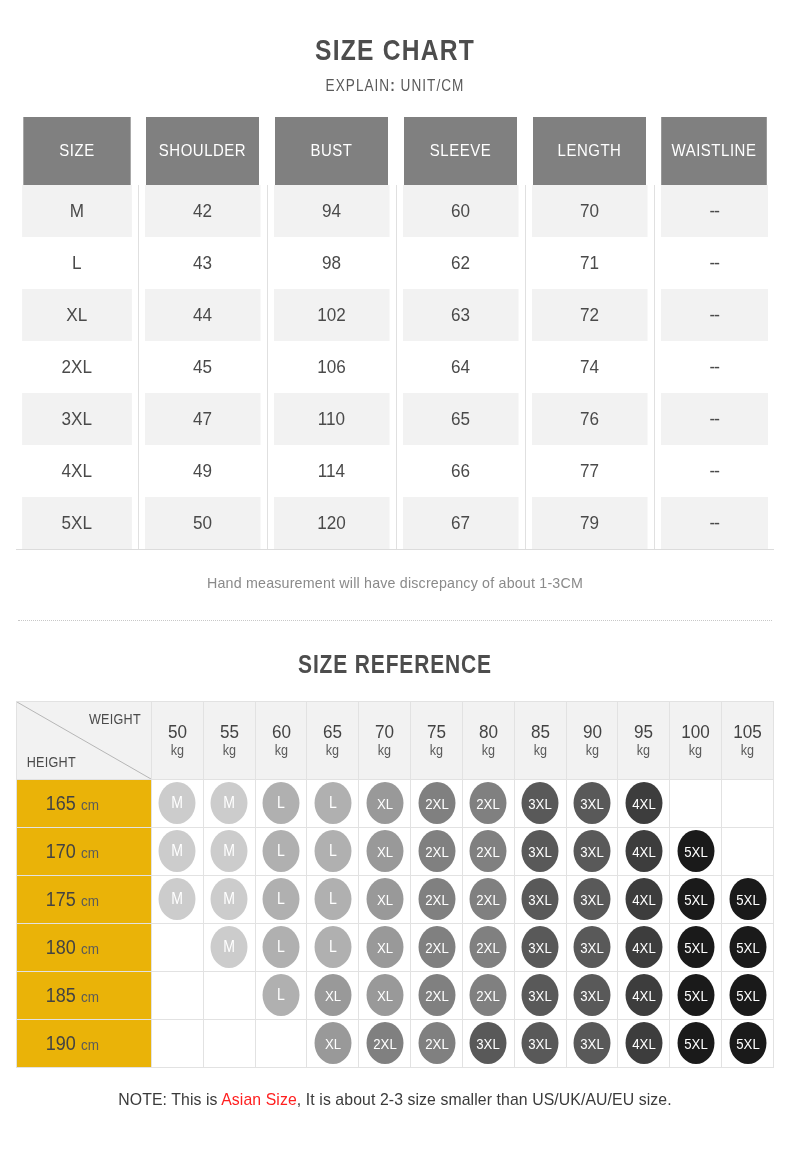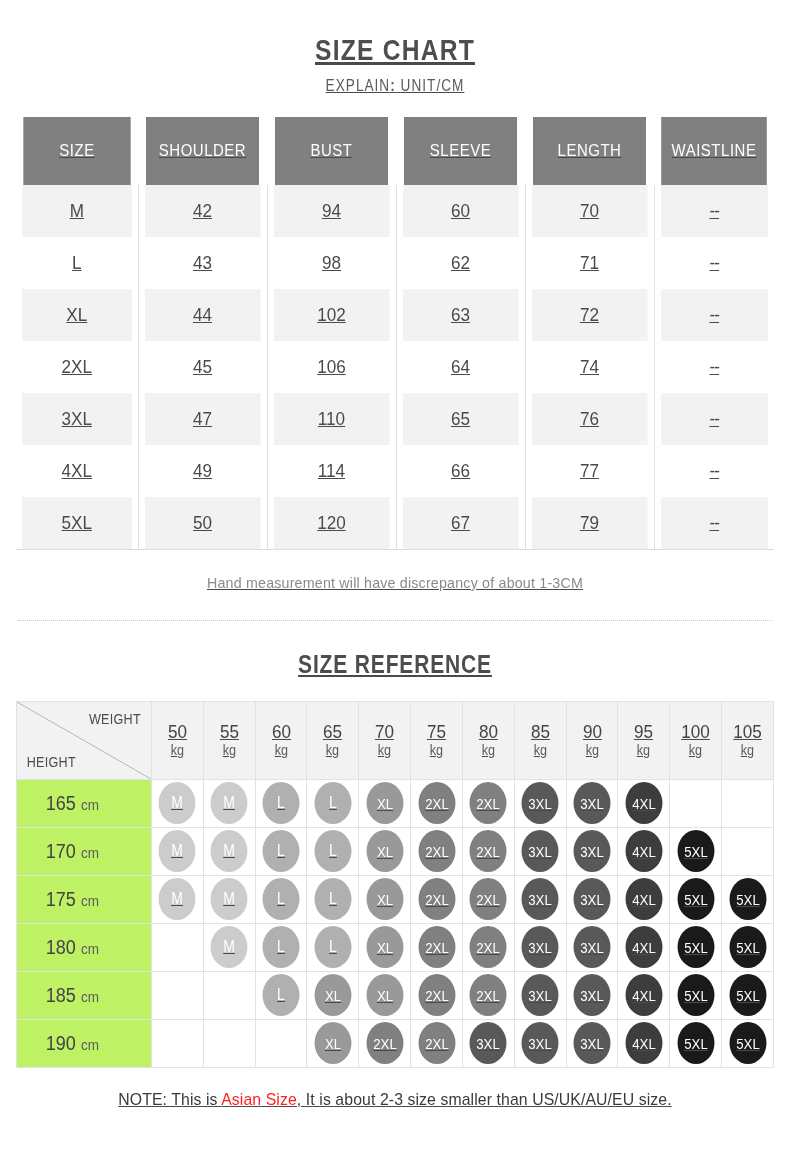--- a/index.html
+++ b/index.html
@@ -3,21 +3,21 @@
 <meta charset="utf-8">
 <style>
   * { box-sizing: border-box; margin: 0; padding: 0; }
   html, body {
     width: 790px; height: 1162px;
     background: #ffffff;
     font-family: "Liberation Sans", sans-serif;
     color: #4a4a4a;
     -webkit-font-smoothing: antialiased;
   }
-  .page { position: relative; width: 790px; height: 1162px; overflow: hidden; text-decoration: underline; }
+  .page { position: relative; width: 790px; height: 1162px; overflow: hidden; }
 
   
   .main-title {
     text-align: center;
     font-size: 30px;
     font-weight: bold;
     letter-spacing: 1.5px;
     color: #4d4d4d;
     transform: scaleX(0.82);
     margin-top: 33px;
@@ -126,21 +126,21 @@
   th.weight-col {
     background: #f2f2f2;
     font-weight: normal;
     height: 78px;
     padding: 0;
   }
   .wt-num { display: block; font-size: 19px; color: #434343; line-height: 1.05; transform: scaleX(0.9); }
   .wt-unit { display: block; font-size: 14px; color: #5a5a5a; line-height: 1.15; transform: scaleX(0.9); }
 
   td.height-col {
-    background: #bef264;
+    background: #eab308;
     height: 48px;
     padding-right: 24px;
     text-align: right;
   }
   .ht-num { font-size: 20px; color: #434343; transform: scaleX(0.9); display: inline-block; }
   .ht-unit { font-size: 15px; color: #5a5a5a; margin-left: 3px; transform: scaleX(0.9); display: inline-block; }
 
   td.cell { background: #ffffff; height: 48px; padding: 0; }
   .bubble {
     width: 42px; height: 42px;

